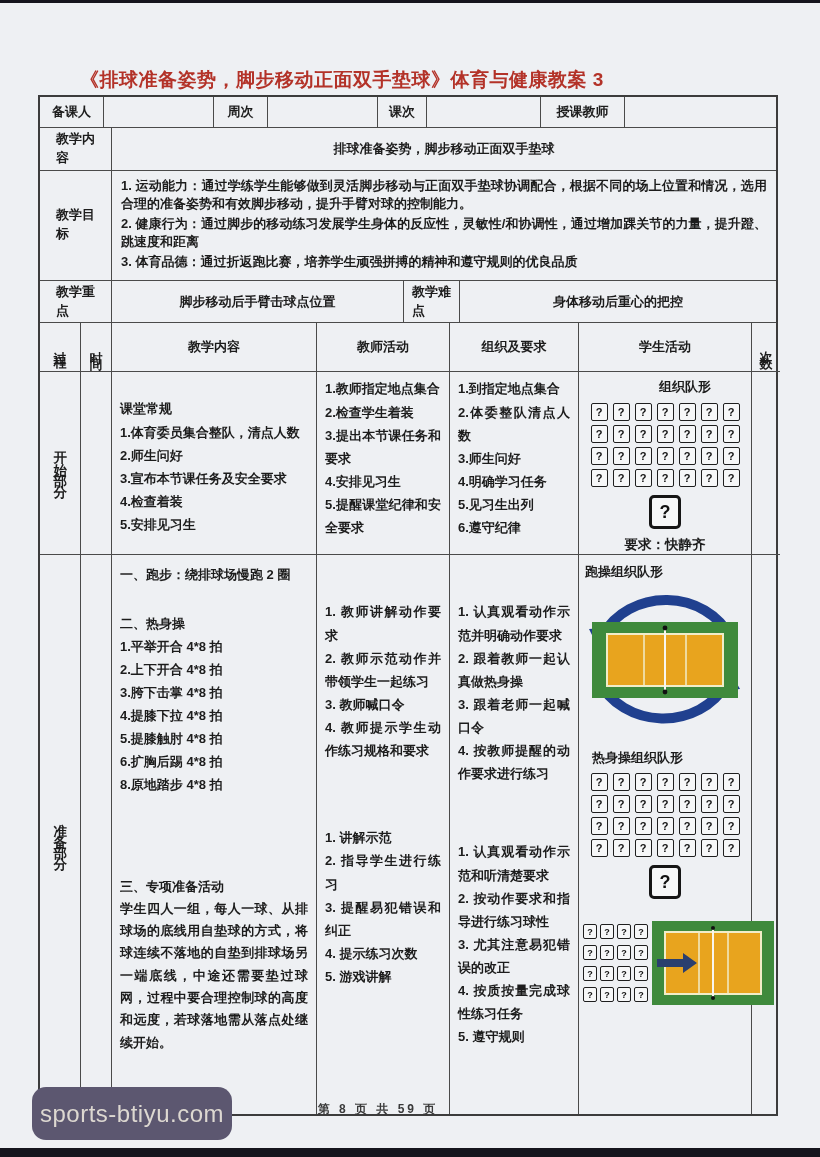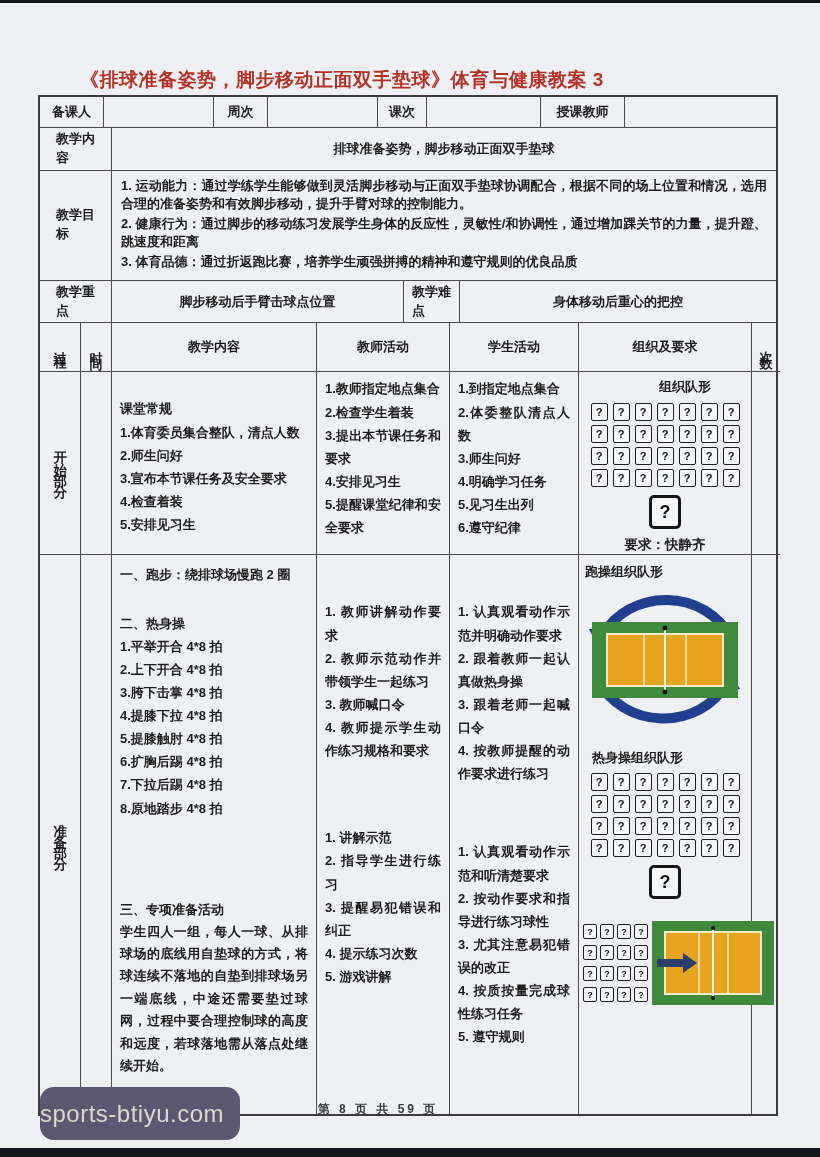--- a/index.html
+++ b/index.html
@@ -95,23 +95,23 @@
   .ct-dot{fill:#111;}
   .arc{stroke:#20408f;stroke-width:10;fill:none;}
   .arc-head{fill:#20408f;}
   .drill-arrow{fill:#2a3f6e;}
 
   .page-footer{
     position:absolute;top:1101px;left:0;width:756px;text-align:center;
     font-size:12px;color:#3a3a3a;letter-spacing:3px;font-weight:600;
   }
   .watermark{
-    position:absolute;left:40px;top:1087px;width:200px;height:53px;
+    position:absolute;left:32px;top:1087px;width:200px;height:53px;
     background:#5c5770;border-radius:14px;z-index:5;
-    display:flex;align-items:center;
+    display:flex;align-items:center;justify-content:center;
     color:#ddd8d1;font-size:24px;font-weight:500;letter-spacing:.5px;
   }
 </style>
 </head>
 <body>
 
 <div class="bar bar-top"></div>
 
 <h1 class="doc-title">《排球准备姿势，脚步移动正面双手垫球》体育与健康教案 3</h1>
 
@@ -159,22 +159,22 @@
 
   <div class="trow r-head">
     <div class="c vtext">
         <span>过程</span>
       </div>
     <div class="c vtext">
         <span>时间</span>
       </div>
     <div class="c lbl">教学内容</div>
     <div class="c lbl">教师活动</div>
+    <div class="c lbl">组织及要求</div>
     <div class="c lbl">学生活动</div>
-    <div class="c lbl">组织及要求</div>
     <div class="c vtext">
         <span>次数</span>
       </div>
   </div>
 
   <div class="trow r-open">
     <div class="c vtext phase">
         <span>开始部分</span>
       </div>
     <div class="c"></div>
@@ -254,21 +254,20 @@
     <div class="c"></div>
     <div class="c cell-pad list-col">
       <div class="bold-line" style="margin-top:3px;">一、跑步：绕排球场慢跑 2 圈</div>
       <div class="bold-line" style="margin-top:25px;">二、热身操</div>
       <div class="item">1.平举开合 4*8 拍</div>
       <div class="item">2.上下开合 4*8 拍</div>
       <div class="item">3.胯下击掌 4*8 拍</div>
       <div class="item">4.提膝下拉 4*8 拍</div>
       <div class="item">5.提膝触肘 4*8 拍</div>
       <div class="item">6.扩胸后踢 4*8 拍</div>
-      <div class="item">7.下拉后踢 4*8 拍</div>
       <div class="item">8.原地踏步 4*8 拍</div>
       <div class="bold-line" style="margin-top:78px;">三、专项准备活动</div>
       <div style="line-height:1.72;text-align:justify;">学生四人一组，每人一球、从排球场的底线用自垫球的方式，将球连续不落地的自垫到排球场另一端底线，中途还需要垫过球网，过程中要合理控制球的高度和远度，若球落地需从落点处继续开始。</div>
     </div>
     <div class="c cell-pad list-col">
       <div style="margin-top:40px;">
         <div class="item">1. 教师讲解动作要求</div>
         <div class="item">2. 教师示范动作并带领学生一起练习</div>
         <div class="item">3. 教师喊口令</div>
         <div class="item">4. 教师提示学生动作练习规格和要求</div>

